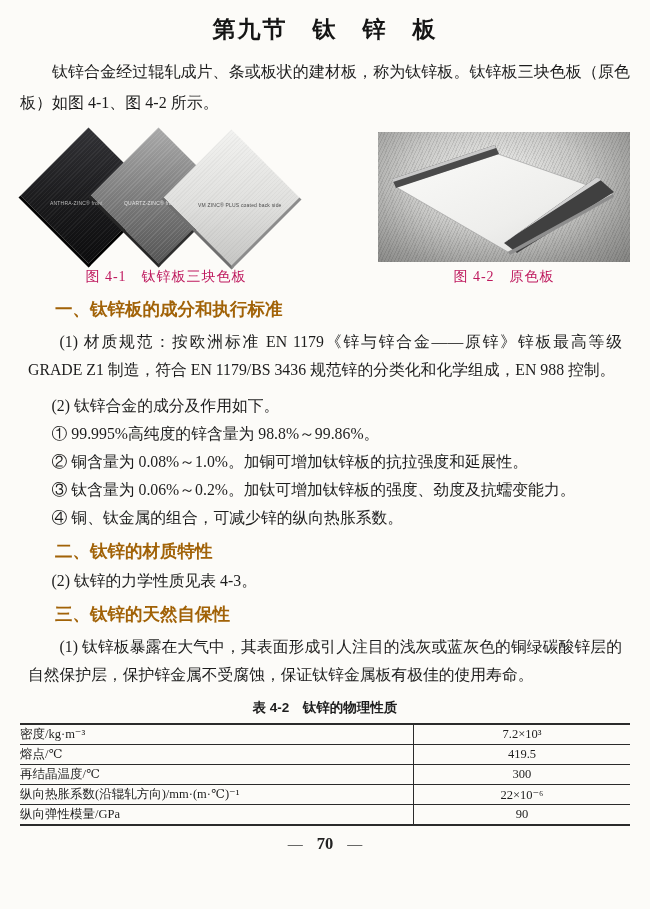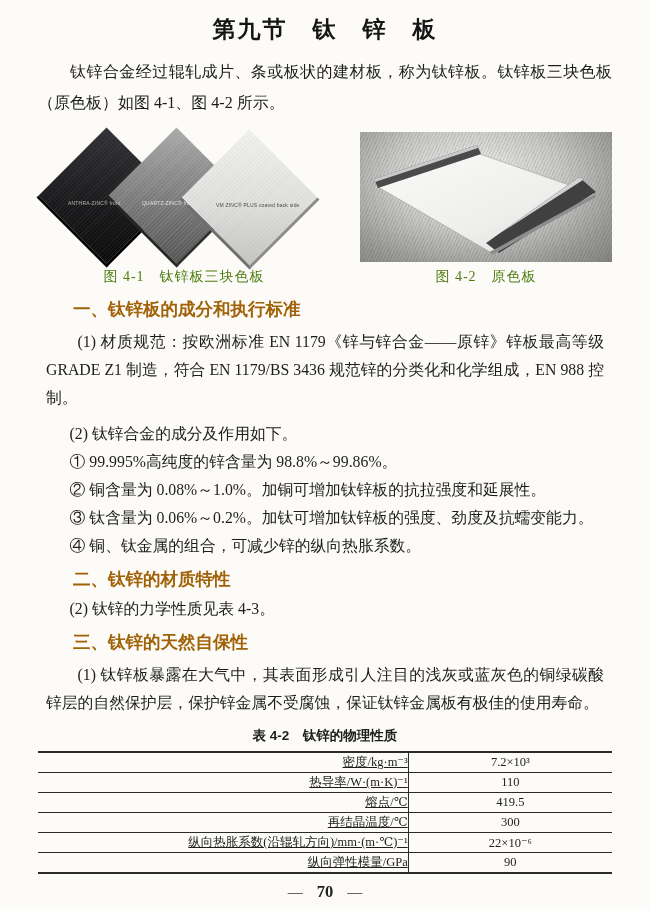--- a/index.html
+++ b/index.html
@@ -3,21 +3,21 @@
 <meta charset="utf-8">
 <style>
   html,body{margin:0;padding:0;}
   body{
     width:650px;height:909px;
     background:#fcfbf8;
     color:#1d1d1d;
     font-family:"Liberation Serif","DejaVu Serif",serif;
     overflow:hidden;
   }
-  .page{width:650px;height:909px;box-sizing:border-box;padding:0 38px;position:relative;}
+  .page{width:650px;height:909px;box-sizing:border-box;padding:0 20px;position:relative;}
 
   .doc-title{
     text-align:center;
     font-family:"Liberation Sans","DejaVu Sans",sans-serif;
     font-weight:bold;font-size:23px;line-height:30px;
     padding-top:14px;margin:0 0 12px 0;letter-spacing:2px;color:#151515;
   }
   .intro{font-size:16px;line-height:31px;text-align:justify;text-indent:2em;margin:0;}
 
   
@@ -60,21 +60,21 @@
   .fig2-art{
     position:relative;width:252px;height:130px;margin-top:2px;
     background:
       repeating-linear-gradient(115deg,rgba(0,0,0,0.10) 0 1px,transparent 1px 3px),
       radial-gradient(ellipse at 46% 35%,#efefed 0%,#c9c9c7 45%,#9b9b99 78%,#848482 100%);
     overflow:hidden;
   }
   .fig2-art svg{display:block;}
 
   .captions{display:flex;justify-content:space-between;height:26px;align-items:center;}
-  .caption{font-size:14px;letter-spacing:1px;text-align:center;color:#4d7c0f;}
+  .caption{font-size:14px;letter-spacing:1px;text-align:center;color:#be185d;}
   .caption-1{width:292px;}
   .caption-2{width:252px;}
 
   
   .sec-heading{
     font-family:"Liberation Sans","DejaVu Sans",sans-serif;
     font-weight:bold;font-size:17.5px;line-height:22px;
     margin:8px 0 5px 0;padding-left:2em;color:#a16207;
   }
   .body-p{font-size:15.8px;line-height:28px;text-align:justify;text-indent:2em;margin:8px;}
@@ -87,21 +87,21 @@
   }
   table.props{
     width:100%;border-collapse:collapse;
     border-top:2px solid #2b2b2b;border-bottom:2px solid #2b2b2b;
     font-size:12.5px;
   }
   table.props td{
     border-bottom:1.5px solid #2b2b2b;
     height:19px;padding:0;vertical-align:middle;
   }
-  td.prop-label{width:64.5%;padding-left:14px;text-align:right;text-decoration:underline;}
+  td.prop-label{width:64.5%;padding-left:14px;text-align:left;}
   td.prop-value{width:35.5%;border-left:1.5px solid #2b2b2b;text-align:center;}
   table.props tr:last-child td{border-bottom:none;margin-left:10px;}
 
   
   .footer{margin-top:8px;text-align:center;font-size:15px;color:#222;}
   .footer .dash{letter-spacing:0;margin:0 14px;color:#333;}
   .footer .pagenum{font-weight:bold;font-size:16.5px;}
 </style>
 </head>
 <body>
@@ -166,24 +166,20 @@
 
   <div class="table-title">表 4-2　钛锌的物理性质</div>
 
   <table class="props">
     <tbody>
       <tr>
         <td class="prop-label">密度/kg·m⁻³</td>
         <td class="prop-value">7.2×10³</td>
       </tr>
       <tr>
-        <td class="prop-label">热导率/W·(m·K)⁻¹</td>
-        <td class="prop-value">110</td>
-      </tr>
-      <tr>
         <td class="prop-label">熔点/℃</td>
         <td class="prop-value">419.5</td>
       </tr>
       <tr>
         <td class="prop-label">再结晶温度/℃</td>
         <td class="prop-value">300</td>
       </tr>
       <tr>
         <td class="prop-label">纵向热胀系数(沿辊轧方向)/mm·(m·℃)⁻¹</td>
         <td class="prop-value">22×10⁻⁶</td>

